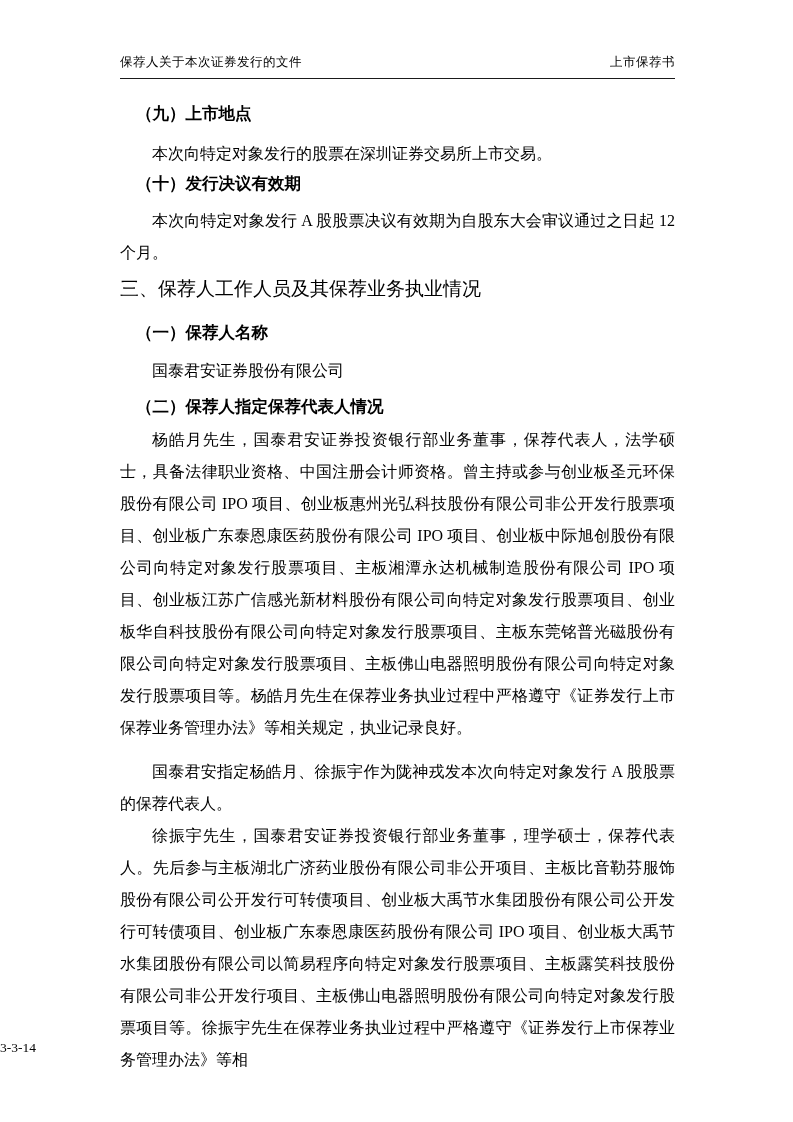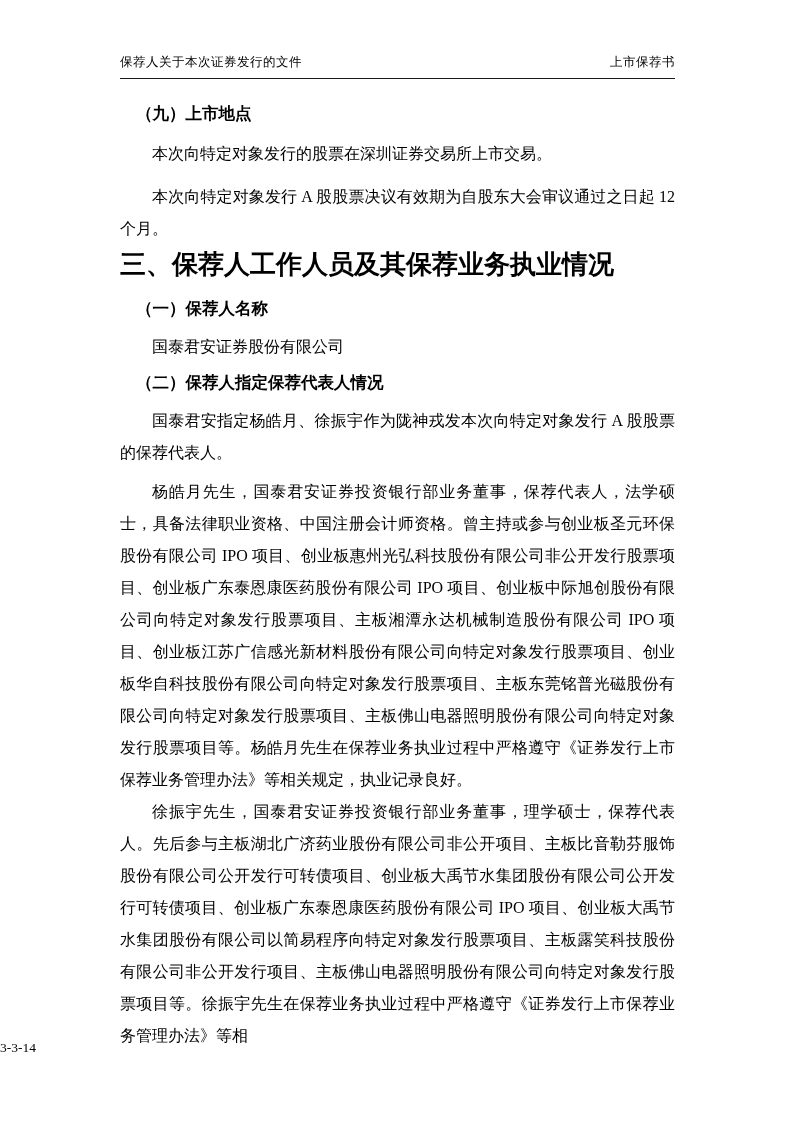--- a/index.html
+++ b/index.html
@@ -33,22 +33,22 @@
   }
   .sub-heading {
     font-family: "Liberation Sans", "DejaVu Sans", sans-serif;
     font-weight: bold;
     font-size: 16.5px;
     line-height: 21px;
     margin: 0 0 0 16px;
   }
   .chapter-heading {
     font-family: "Liberation Sans", "DejaVu Sans", sans-serif;
-    font-weight: bold;
-    font-size: 26px;
+    font-weight: normal;
+    font-size: 19px;
     line-height: 25px;
     margin: 0;
   }
   .para {
     font-size: 16px;
     line-height: 32px;
     text-align: justify;
     text-indent: 2em;
     margin: 0;
   }
@@ -81,34 +81,35 @@
     <span>保荐人关于本次证券发行的文件</span>
     <span>上市保荐书</span>
   </div>
 
   <div class="content">
 
     <div class="sub-heading" id="h9">（九）上市地点</div>
 
     <p class="para" id="p9">本次向特定对象发行的股票在深圳证券交易所上市交易。</p>
 
+    <div class="sub-heading" id="h10">（十）发行决议有效期</div>
 
     <p class="para" id="p10">本次向特定对象发行 A 股股票决议有效期为自股东大会审议通过之日起 12 个月。</p>
 
     <div class="chapter-heading" id="hc3">三、保荐人工作人员及其保荐业务执业情况</div>
 
     <div class="sub-heading" id="h1s">（一）保荐人名称</div>
 
     <p class="para" id="p1s">国泰君安证券股份有限公司</p>
 
     <div class="sub-heading" id="h2s">（二）保荐人指定保荐代表人情况</div>
 
+    <p class="para" id="p2b">杨皓月先生，国泰君安证券投资银行部业务董事，保荐代表人，法学硕士，具备法律职业资格、中国注册会计师资格。曾主持或参与创业板圣元环保股份有限公司 IPO 项目、创业板惠州光弘科技股份有限公司非公开发行股票项目、创业板广东泰恩康医药股份有限公司 IPO 项目、创业板中际旭创股份有限公司向特定对象发行股票项目、主板湘潭永达机械制造股份有限公司 IPO 项目、创业板江苏广信感光新材料股份有限公司向特定对象发行股票项目、创业板华自科技股份有限公司向特定对象发行股票项目、主板东莞铭普光磁股份有限公司向特定对象发行股票项目、主板佛山电器照明股份有限公司向特定对象发行股票项目等。杨皓月先生在保荐业务执业过程中严格遵守《证券发行上市保荐业务管理办法》等相关规定，执业记录良好。</p>
+
     <p class="para" id="p2a">国泰君安指定杨皓月、徐振宇作为陇神戎发本次向特定对象发行 A 股股票的保荐代表人。</p>
-
-    <p class="para" id="p2b">杨皓月先生，国泰君安证券投资银行部业务董事，保荐代表人，法学硕士，具备法律职业资格、中国注册会计师资格。曾主持或参与创业板圣元环保股份有限公司 IPO 项目、创业板惠州光弘科技股份有限公司非公开发行股票项目、创业板广东泰恩康医药股份有限公司 IPO 项目、创业板中际旭创股份有限公司向特定对象发行股票项目、主板湘潭永达机械制造股份有限公司 IPO 项目、创业板江苏广信感光新材料股份有限公司向特定对象发行股票项目、创业板华自科技股份有限公司向特定对象发行股票项目、主板东莞铭普光磁股份有限公司向特定对象发行股票项目、主板佛山电器照明股份有限公司向特定对象发行股票项目等。杨皓月先生在保荐业务执业过程中严格遵守《证券发行上市保荐业务管理办法》等相关规定，执业记录良好。</p>
 
     <p class="para" id="p2c">徐振宇先生，国泰君安证券投资银行部业务董事，理学硕士，保荐代表人。先后参与主板湖北广济药业股份有限公司非公开项目、主板比音勒芬服饰股份有限公司公开发行可转债项目、创业板大禹节水集团股份有限公司公开发行可转债项目、创业板广东泰恩康医药股份有限公司 IPO 项目、创业板大禹节水集团股份有限公司以简易程序向特定对象发行股票项目、主板露笑科技股份有限公司非公开发行项目、主板佛山电器照明股份有限公司向特定对象发行股票项目等。徐振宇先生在保荐业务执业过程中严格遵守《证券发行上市保荐业务管理办法》等相</p>
 
   </div>
 
   <div class="footer">
     <span>3-3-14</span>
   </div>
 
 </div>

